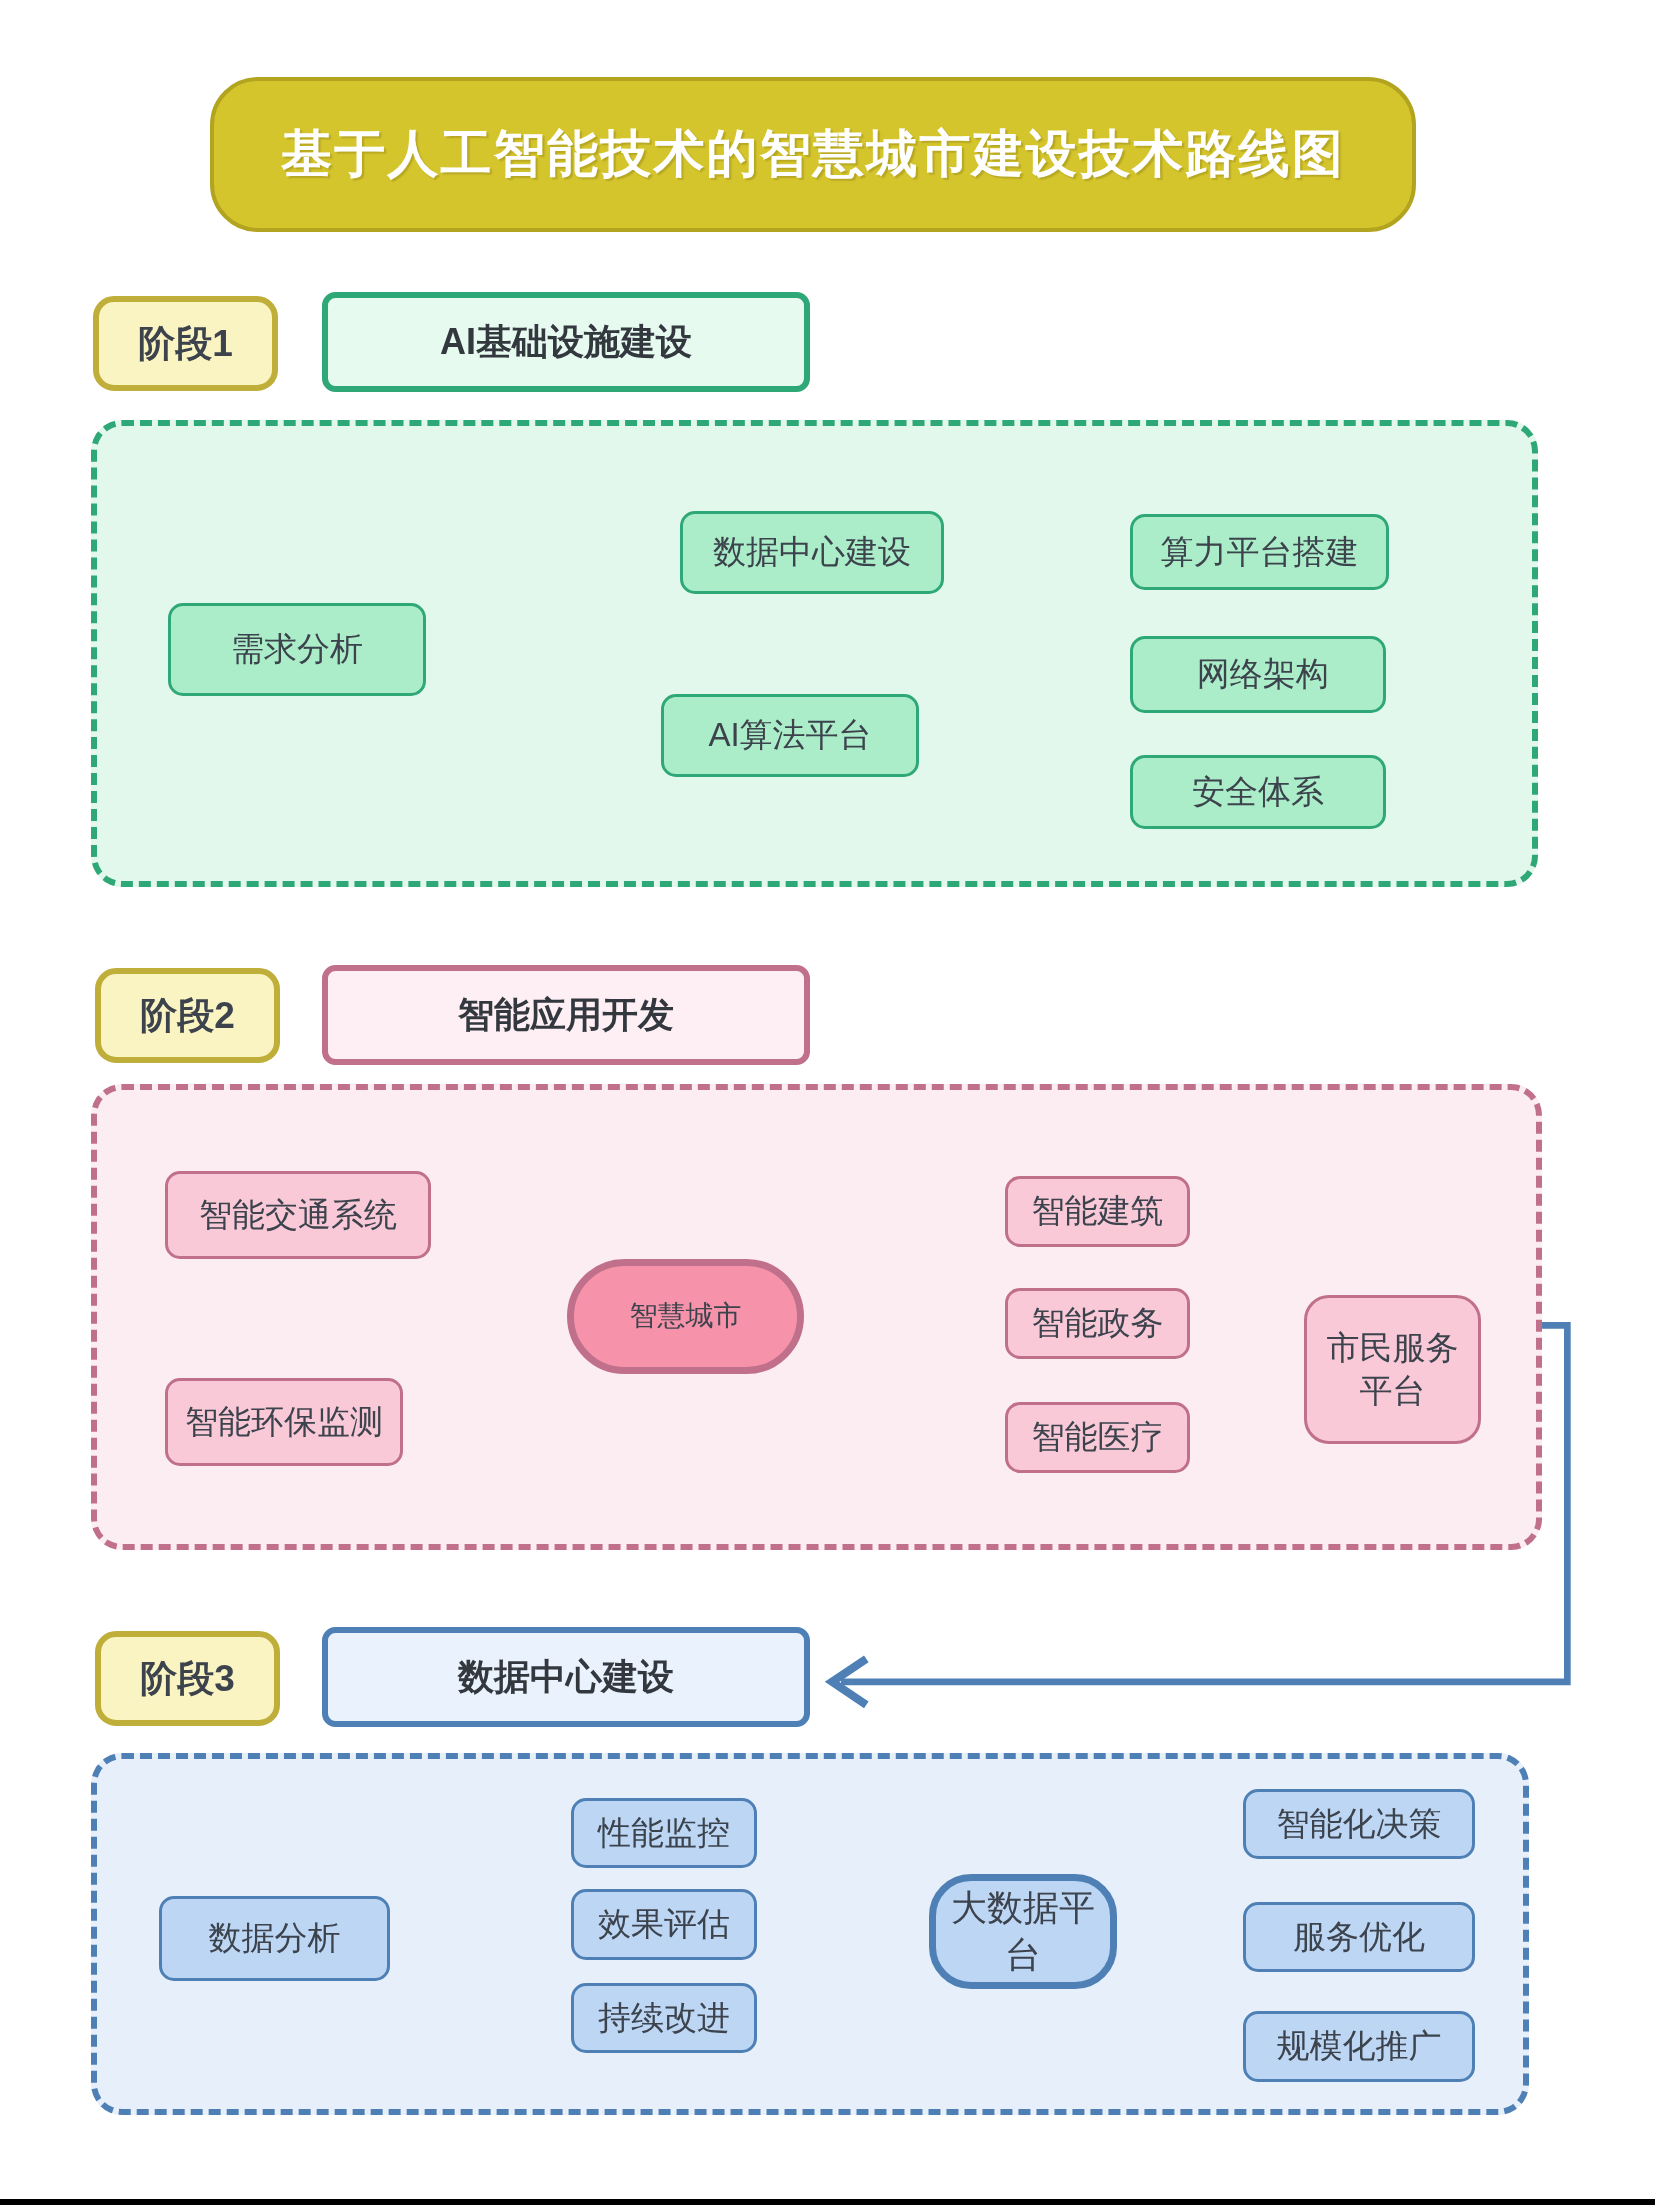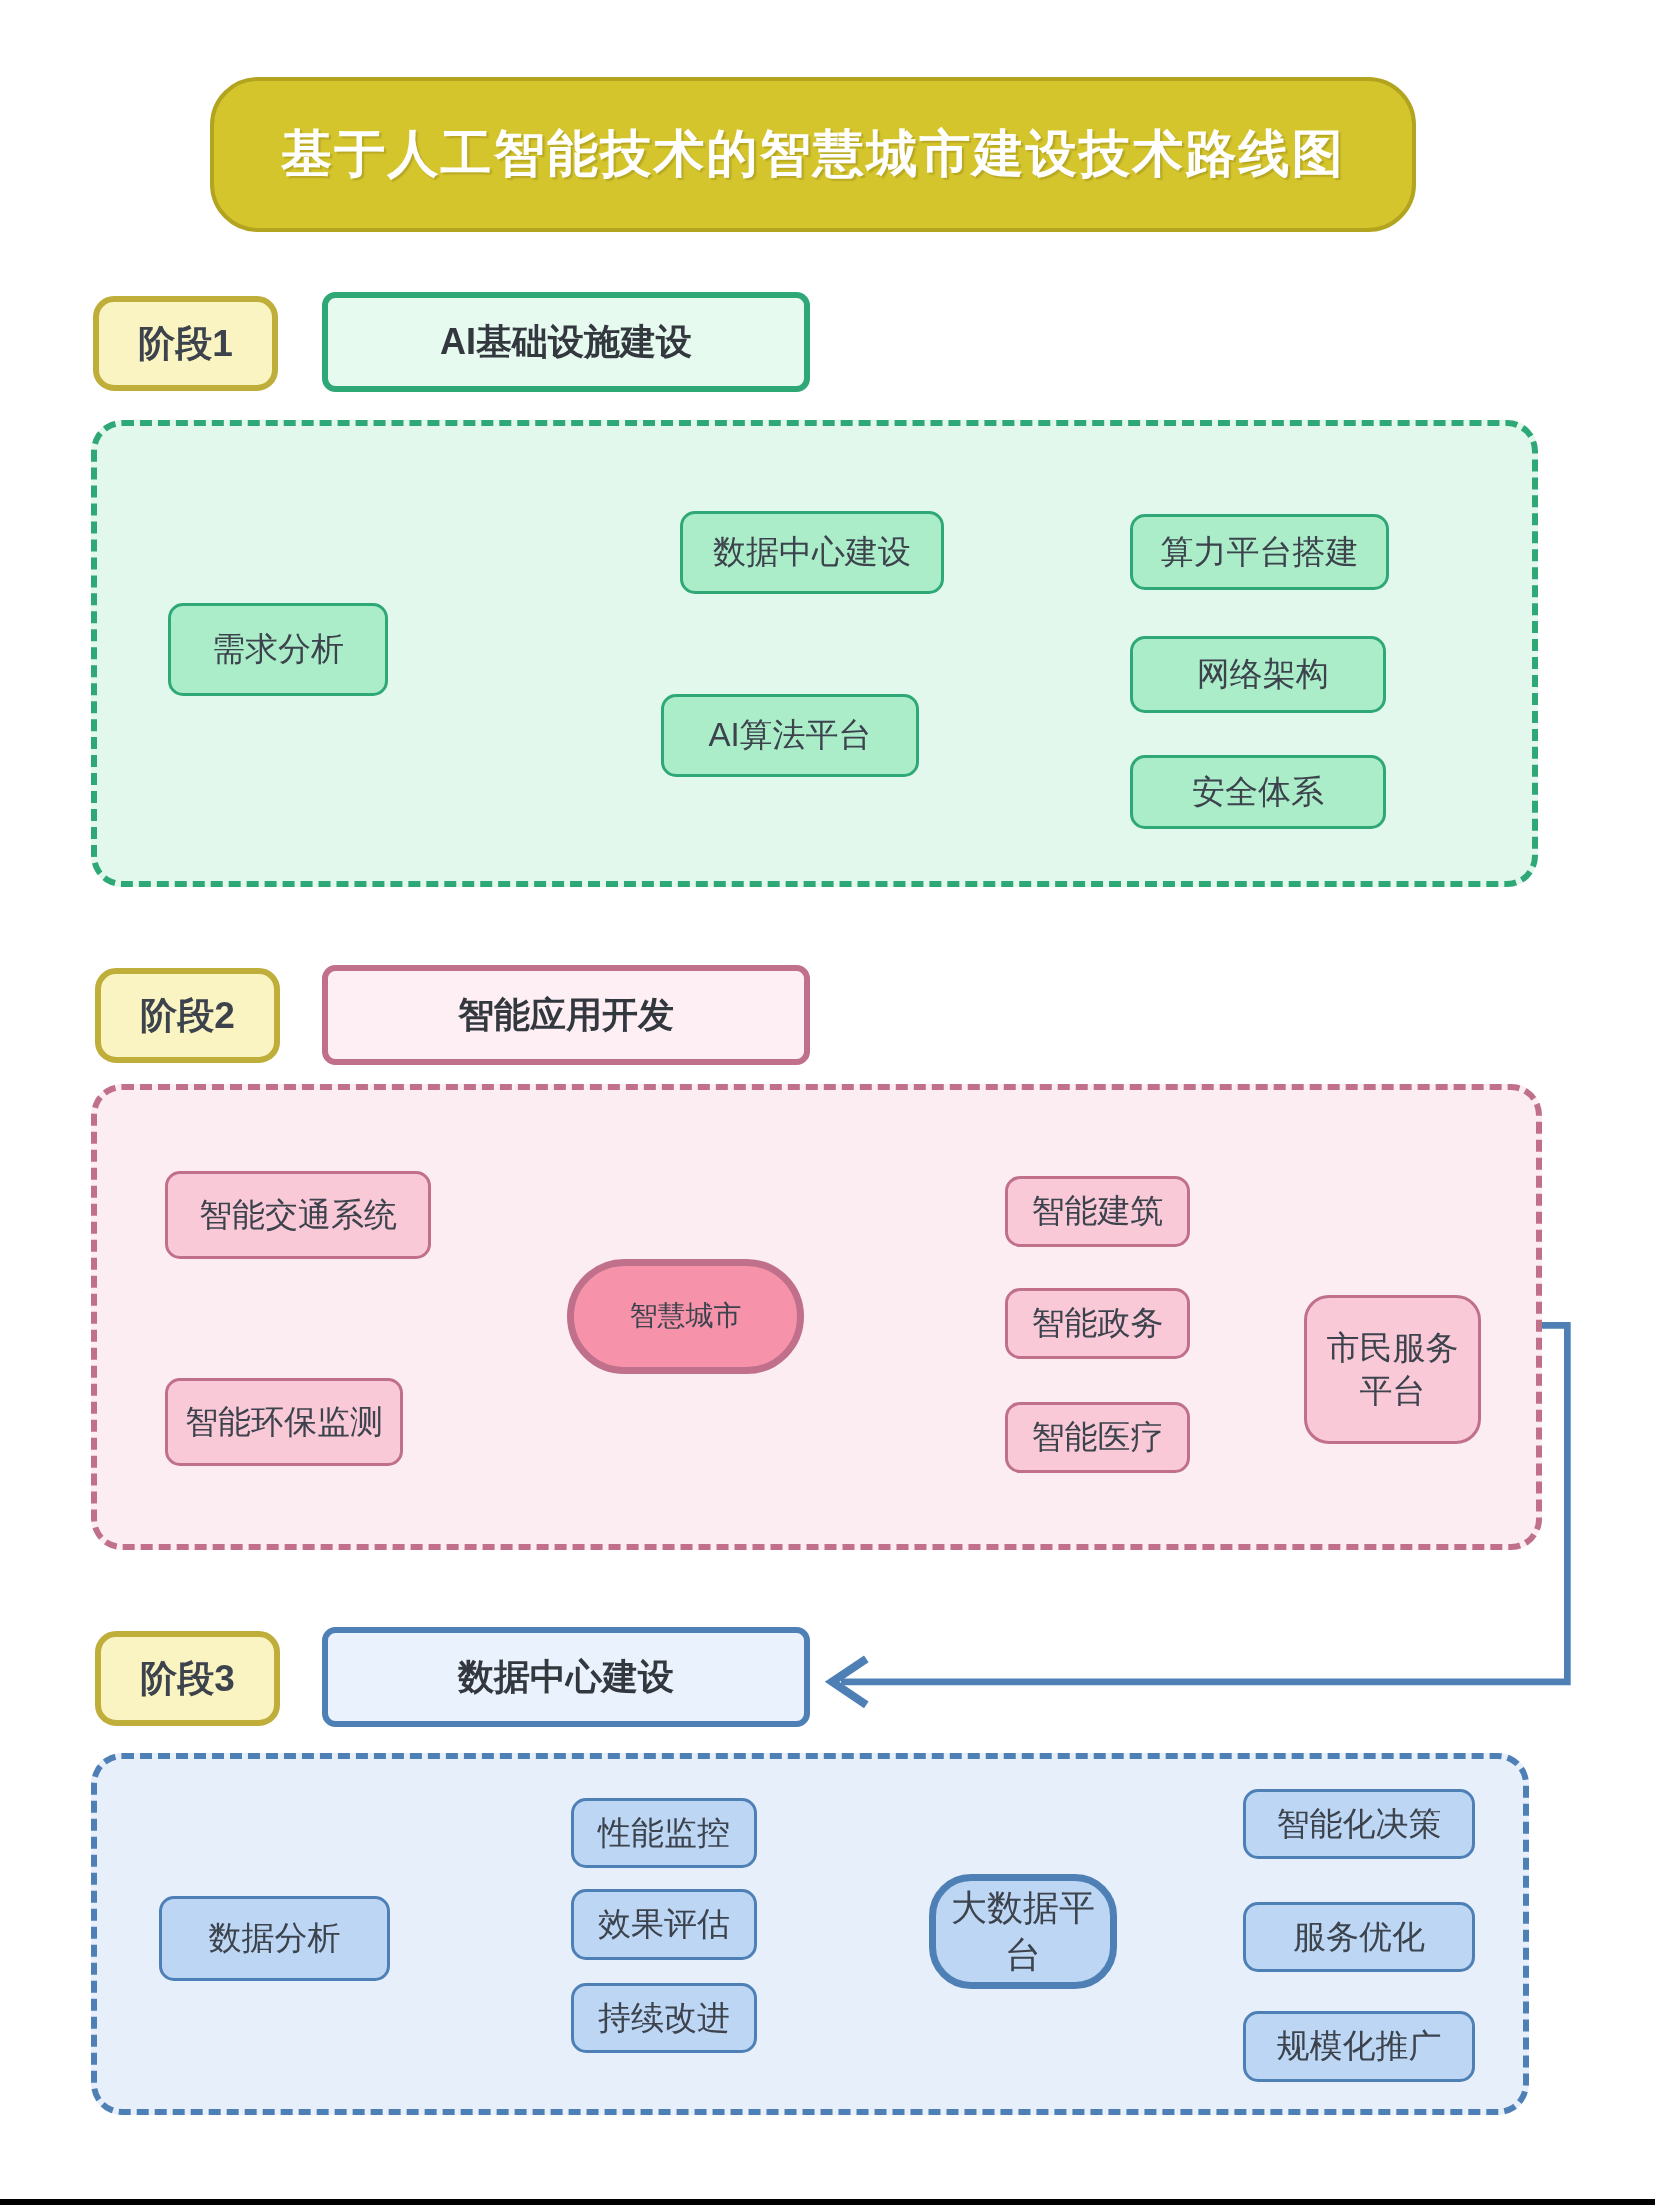--- a/index.html
+++ b/index.html
@@ -90,21 +90,21 @@
       <path d="M1532 2624 L1655 2744"></path>
     </g>
   </svg>
 
   <div class="abs flexc banner">基于人工智能技术的智慧城市建设技术路线图</div>
 
   <div class="abs flexc badge" style="left:93px;top:296px;">阶段1</div>
   <div class="abs flexc stitle g" style="left:322px;top:292px;">AI基础设施建设</div>
   <div class="abs cont g" style="left:91px;top:420px;width:1447px;height:467px;"></div>
 
-  <div class="abs flexc node g" style="left:168px;top:603px;width:220px;height:93px;">需求分析</div>
+  <div class="abs flexc node g" style="left:168px;top:603px;width:258px;height:93px;">需求分析</div>
   <div class="abs flexc node g" style="left:680px;top:511px;width:264px;height:83px;">数据中心建设</div>
   <div class="abs flexc node g" style="left:1130px;top:514px;width:259px;height:76px;">算力平台搭建</div>
   <div class="abs flexc node g" style="left:661px;top:694px;width:258px;height:83px;">AI算法平台</div>
   <div class="abs flexc node g" style="left:1130px;top:636px;width:256px;height:77px;padding-left:17px;">网络架构</div>
   <div class="abs flexc node g" style="left:1130px;top:755px;width:256px;height:74px;">安全体系</div>
 
   <div class="abs flexc badge" style="left:95px;top:968px;">阶段2</div>
   <div class="abs flexc stitle p" style="left:322px;top:965px;">智能应用开发</div>
   <div class="abs cont p" style="left:91px;top:1084px;width:1451px;height:466px;"></div>
 

